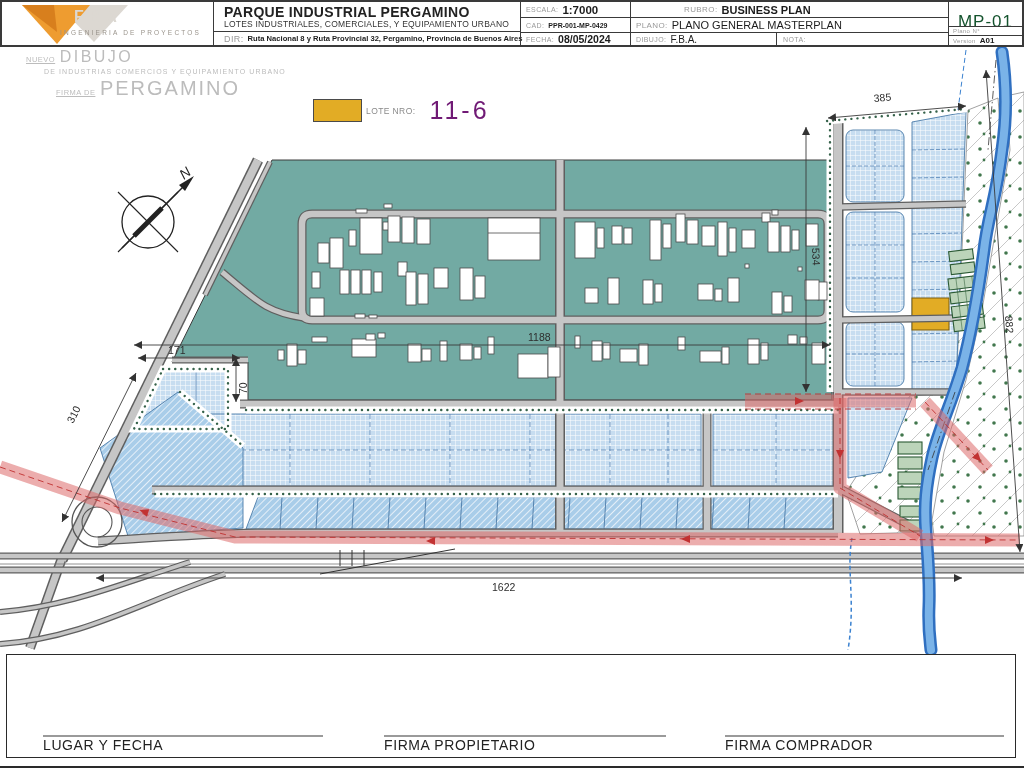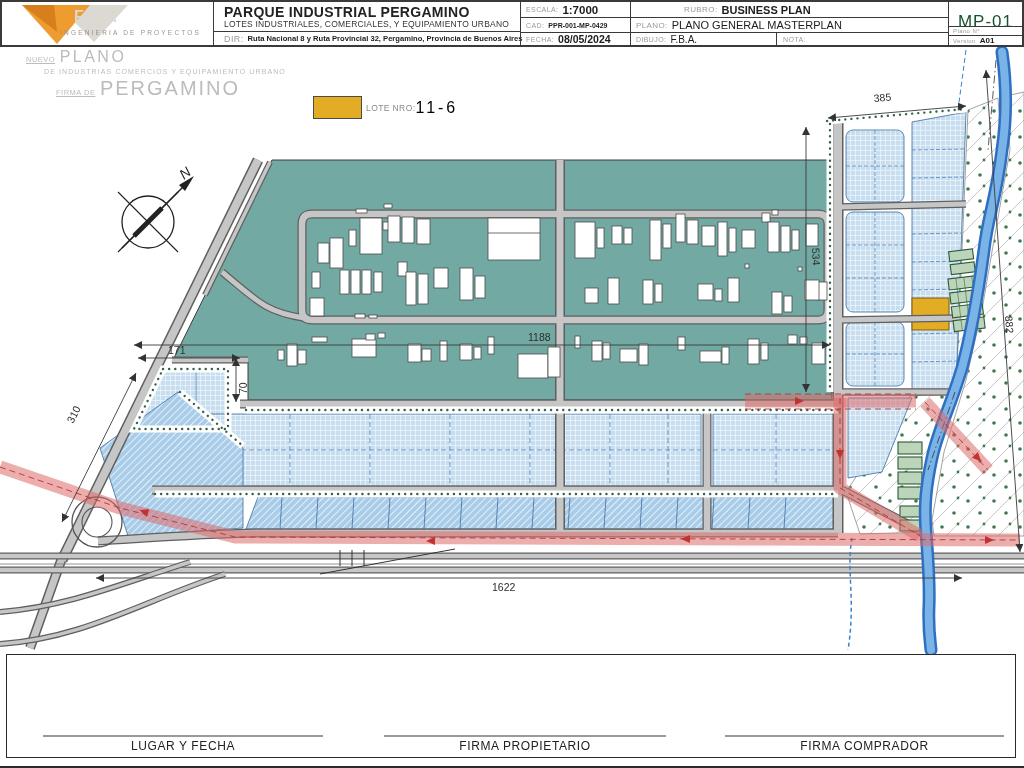--- a/index.html
+++ b/index.html
@@ -31,26 +31,26 @@
   .heading{position:absolute;left:26px;top:49px;color:#bcbcbc;z-index:20;line-height:1;}
   .h-small{font-size:7.5px;letter-spacing:.5px;text-decoration:underline;}
   .h-big1{font-size:16px;letter-spacing:2.5px;}
   .h-line2{font-size:7px;letter-spacing:1.1px;margin:3px 0 3px 18px;}
   .h-line3{margin-left:30px;}
   .h-big2{font-size:20px;letter-spacing:2px;}
   
   .legend{position:absolute;left:313px;top:96px;display:flex;align-items:center;z-index:20;}
   .swatch{width:47px;height:21px;background:#e2ac25;border:1.6px solid #4a4a4a;}
   .legend-label{font-size:8.5px;color:#8a8a8a;letter-spacing:.4px;margin-left:4px;}
-  .legend-value{font-size:16px;color:#000000;letter-spacing:3px;margin-left:0;}
+  .legend-value{font-size:25px;color:#701a75;letter-spacing:3px;margin-left:14px;}
   
   .sigbox{position:absolute;left:6px;top:654px;width:1010px;height:104px;
     border:1.6px solid #2a2a2a;box-sizing:border-box;background:#fff;z-index:30;}
   .sigline{position:absolute;bottom:20px;height:2px;background:#9a9a9a;}
-  .siglabel{position:absolute;bottom:4px;font-size:12px;color:#222;letter-spacing:.6px;text-align:center;}
+  .siglabel{position:absolute;bottom:4px;font-size:14px;color:#222;letter-spacing:.6px;text-align:left;}
   .bottomedge{position:absolute;left:0;bottom:0;width:100%;height:2px;background:#2a2a2a;}
   svg text{font-family:"Liberation Sans", sans-serif;}
 </style>
 </head>
 <body>
 
 <div class="tblock">
   <div class="tcol c-logo">
     <svg width="211" height="43">
       <polygon points="56,3 126,3 92,40" fill="#dcd8d2"></polygon>
@@ -113,21 +113,21 @@
     <div class="trow" style="flex:1;padding-left:4px;">
       <span class="lbl" style="font-size:6px;">Version</span>
       <span class="val" style="font-size:8px;font-weight:bold;">A01</span>
     </div>
   </div>
 </div>
 
 <div class="heading">
   <div>
     <span class="h-small">NUEVO</span>
-    <span class="h-big1">PLANO</span>
+    <span class="h-big1">DIBUJO</span>
   </div>
   <div class="h-line2">DE INDUSTRIAS COMERCIOS Y EQUIPAMIENTO URBANO</div>
   <div class="h-line3">
     <span class="h-small">FIRMA DE</span>
     <span class="h-big2">PERGAMINO</span>
   </div>
 </div>
 
 <div class="legend">
   <div class="swatch"></div>

